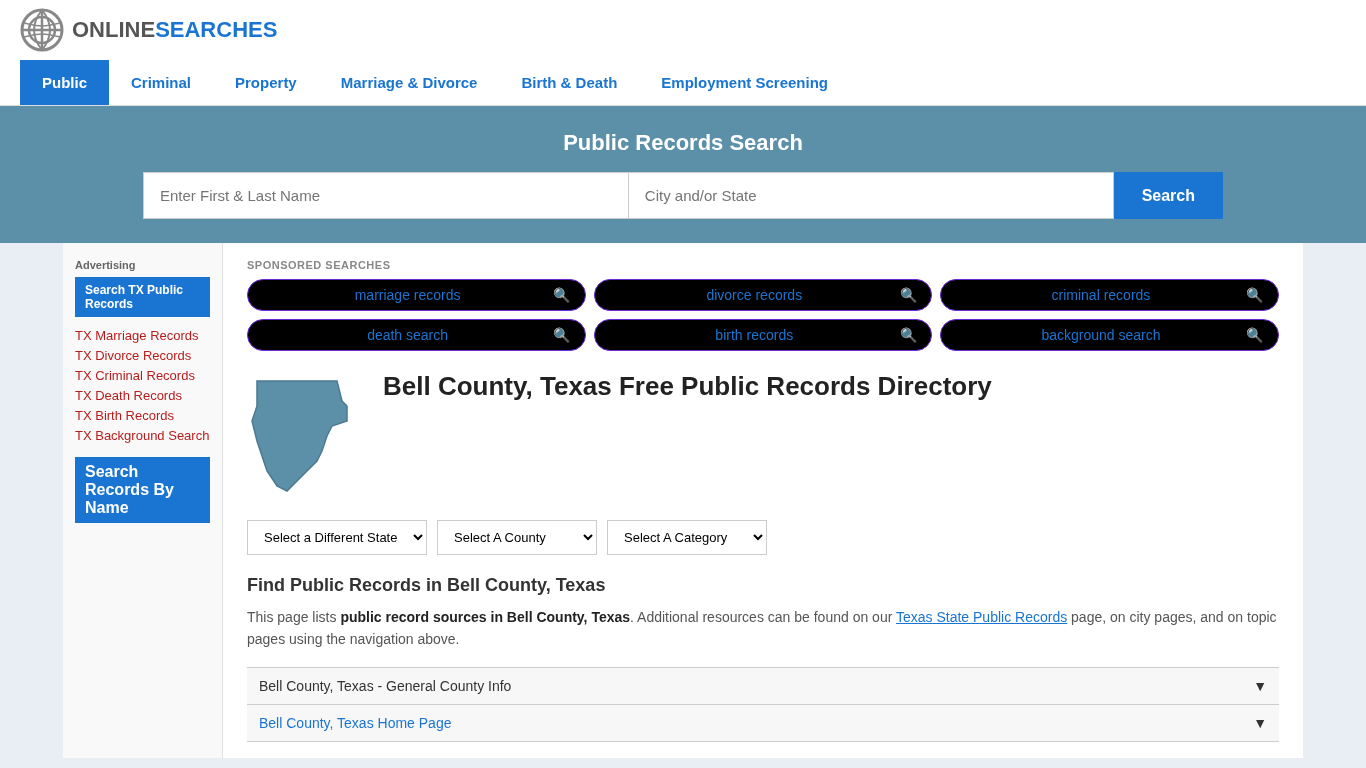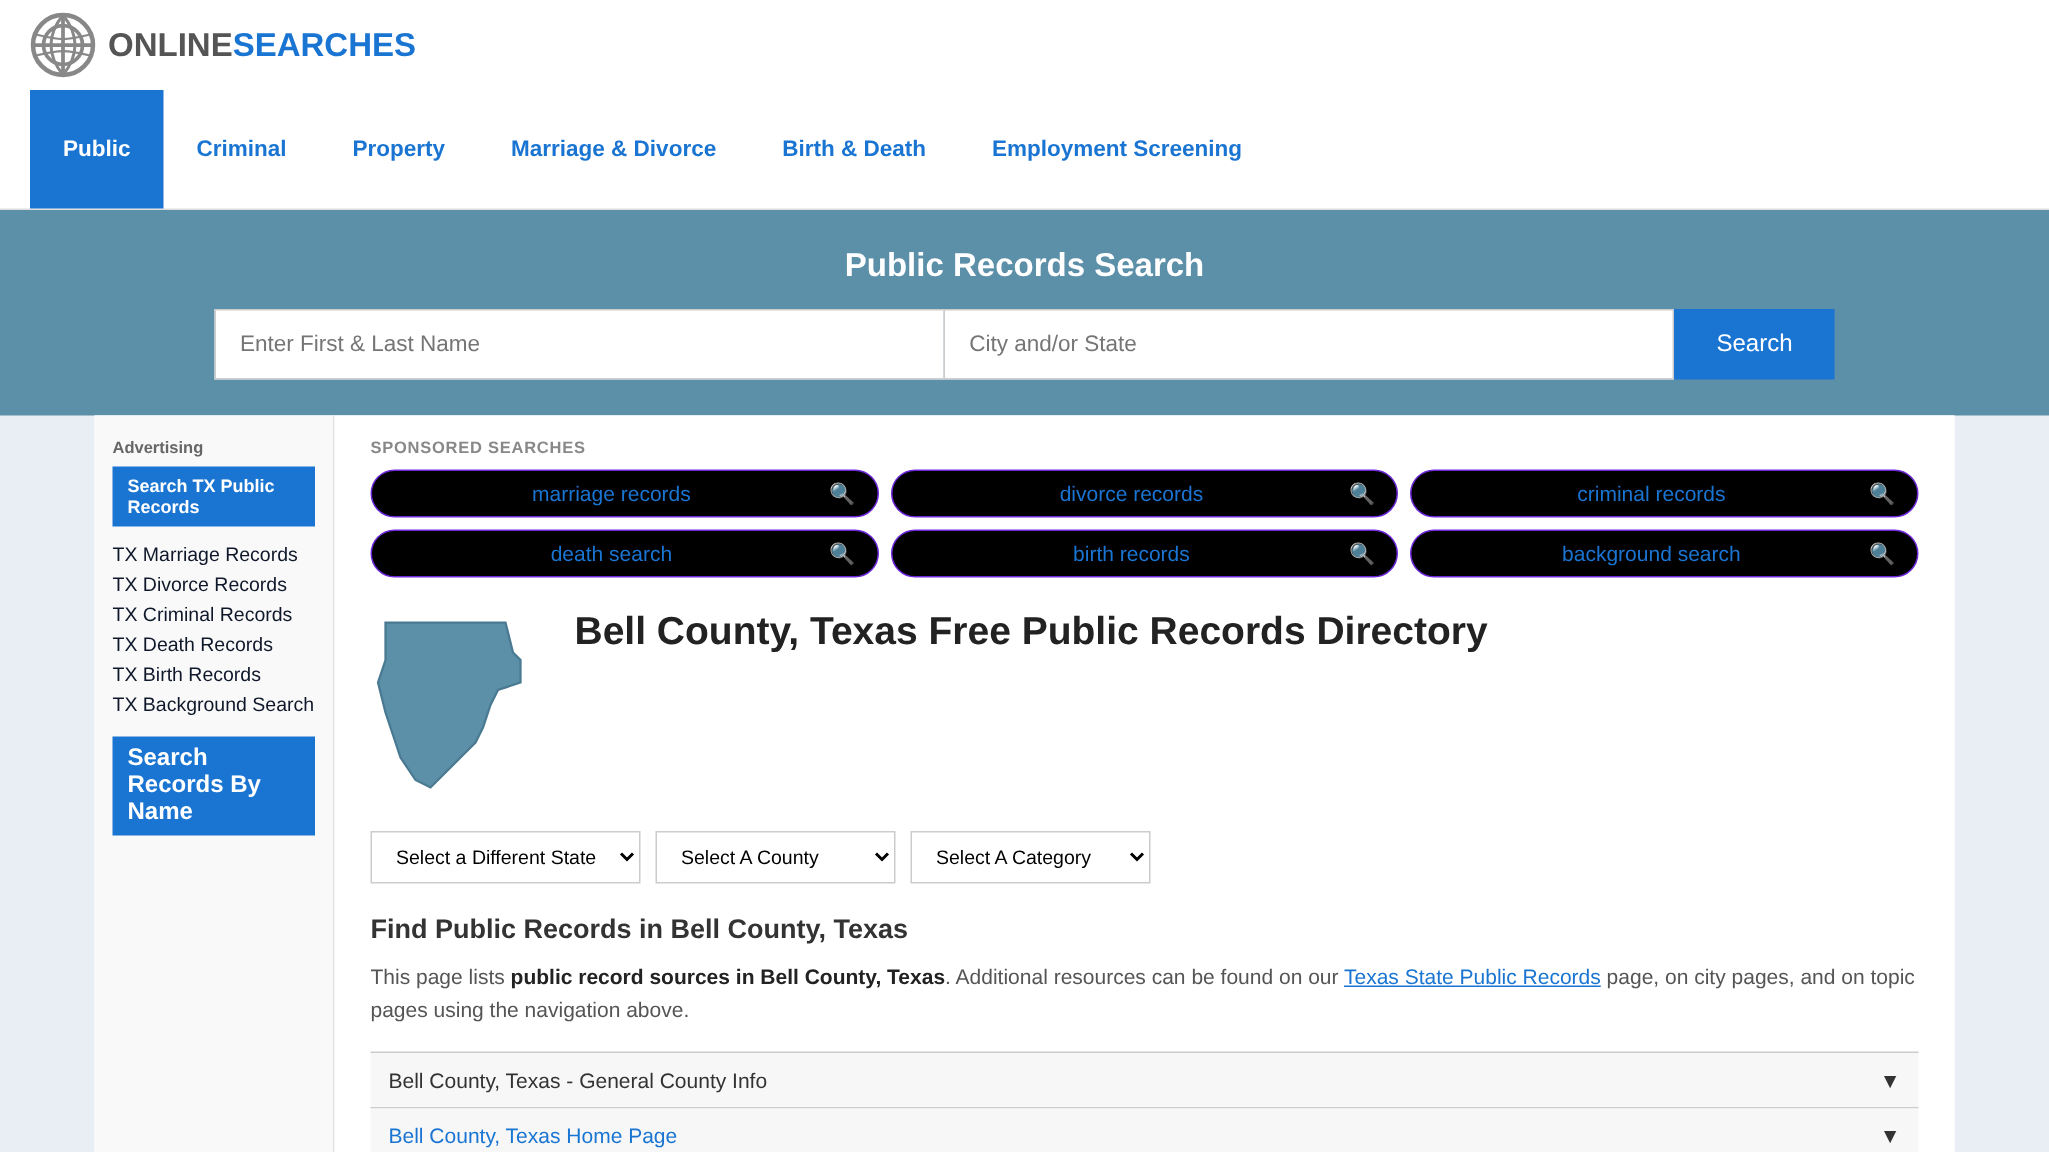--- a/index.html
+++ b/index.html
@@ -8,41 +8,41 @@
     
     .header { background: #fff; padding: 8px 20px; display: flex; align-items: center; }
     .logo { display: flex; align-items: center; gap: 8px; }
     .logo-icon { width: 44px; height: 44px; }
     .logo-text { font-size: 22px; font-weight: bold; color: #4a4a4a; }
     .logo-text span { color: #1a75d2; }
 
     
     .nav { background: #fff; border-bottom: 1px solid #ddd; }
     .nav ul { display: flex; list-style: none; padding: 0 20px; gap: 0; }
-    .nav ul li a { display: block; padding: 31px 22px; text-decoration: none; color: #1a75d2; font-size: 15px; font-weight: 600; }
+    .nav ul li a { display: block; padding: 14px 22px; text-decoration: none; color: #1a75d2; font-size: 15px; font-weight: 600; }
     .nav ul li.active a { background: #1a75d2; color: #fff; }
 
     
     .search-banner { background: #5c8fa8; padding: 24px 20px; }
     .search-banner h2 { text-align: center; color: #fff; font-size: 22px; margin-bottom: 16px; font-weight: bold; }
     .search-form { display: flex; gap: 0; max-width: 1080px; margin: 0 auto; }
     .search-form input { flex: 1; padding: 14px 16px; border: 1px solid #ccc; font-size: 15px; outline: none; }
     .search-form input:first-child { border-right: none; }
-    .search-form button { background: #1a75d2; color: #fff; border: none; padding: 14px 28px; font-size: 16px; font-weight: normal; cursor: pointer; }
+    .search-form button { background: #1a75d2; color: #fff; border: none; padding: 14px 28px; font-size: 16px; font-weight: bold; cursor: pointer; }
 
     
     .main-container { display: flex; max-width: 1240px; margin: 0 auto; padding: 0; background: #fff; }
 
     
     .sidebar { width: 160px; min-width: 160px; padding: 16px 12px; background: #f9f9f9; border-right: 1px solid #e0e0e0; }
     .sidebar-ad-label { font-size: 11px; font-weight: bold; color: #666; margin-bottom: 6px; }
     .sidebar-search-btn { background: #1a75d2; color: #fff; border: none; padding: 6px 10px; font-size: 12px; font-weight: bold; cursor: pointer; margin-bottom: 10px; width: 100%; text-align: left; }
     .sidebar-links { list-style: none; }
     .sidebar-links li { margin-bottom: 4px; }
-    .sidebar-links li a { color: #0f172a; font-size: 13px; text-decoration: none; }
+    .sidebar-links li a { color: #b91c1c; font-size: 13px; text-decoration: none; }
     .sidebar-search-name-btn { background: #1a75d2; color: #fff; border: none; padding: 6px 10px; font-size: 16px; font-weight: bold; cursor: pointer; margin-top: 10px; width: 100%; text-align: left; }
 
     
     .content { flex: 1; padding: 16px 24px; background: #fff; }
 
     
     .sponsored-label { font-size: 11px; color: #888; font-weight: bold; letter-spacing: 0.5px; margin-bottom: 8px; }
     .search-pills { display: grid; grid-template-columns: 1fr 1fr 1fr; gap: 8px; margin-bottom: 20px; }
     .pill { display: flex; align-items: center; justify-content: space-between; border: 1px solid #6d28d9; border-radius: 20px; padding: 7px 14px; background: #000000; }
     .pill-text { color: #1a75d2; font-size: 14px; flex: 1; text-align: center; }

